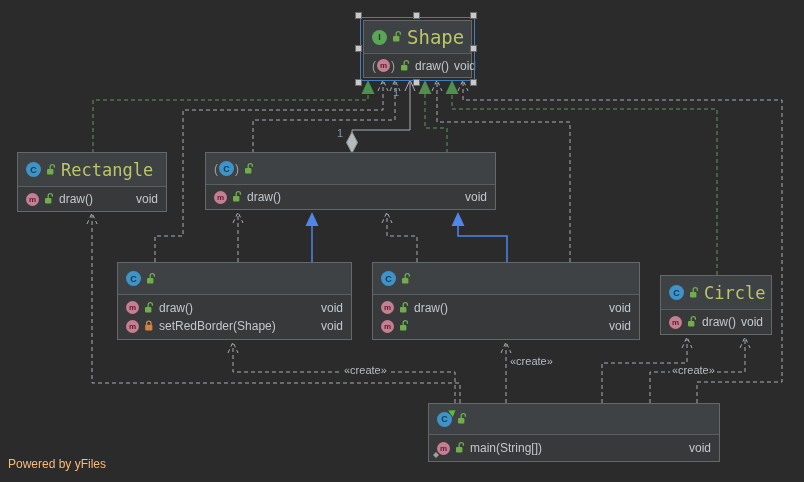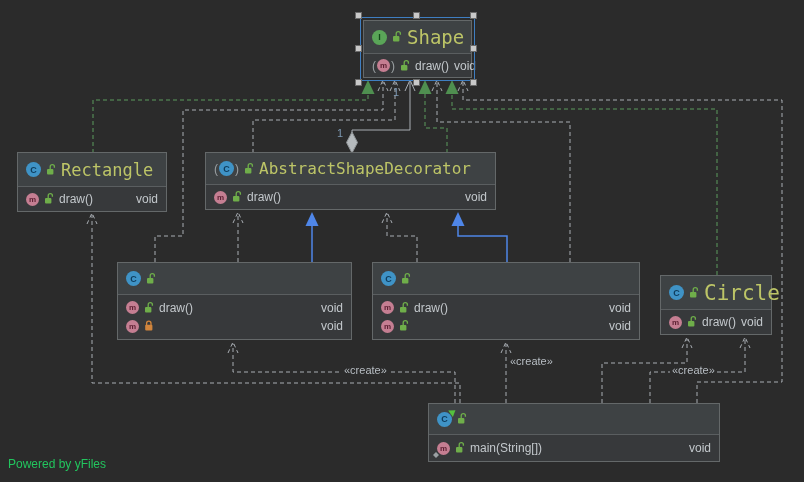--- a/index.html
+++ b/index.html
@@ -25,21 +25,21 @@
   .lock{flex:none;display:flex;}
   .runmark{position:absolute;right:-4px;top:-4px;width:0;height:0;border-left:6px solid #55c13e;
            border-top:4px solid transparent;border-bottom:4px solid transparent;transform:rotate(-35deg);}
   .staticmark{position:absolute;left:-4px;bottom:-3px;width:6px;height:6px;background:#9aa0a3;
               transform:rotate(45deg) scale(.7);}
   .sel-rect{position:absolute;z-index:3;border:1px solid #3f7ec1;pointer-events:none;}
   .handle{position:absolute;z-index:4;width:7px;height:7px;background:#c9c9c9;border:1px solid #6b6b6b;box-sizing:border-box;}
   .edge-label{position:absolute;z-index:3;background:#2b2b2b;color:#b7bdc3;font-size:11px;
               padding:0 2px;white-space:nowrap;}
   .mult{position:absolute;z-index:3;color:#7d99b3;font-size:11px;}
-  .powered{position:absolute;z-index:3;left:8px;top:457px;color:#22c55e;font-size:12px;}
+  .powered{position:absolute;z-index:3;left:8px;top:457px;color:#fdba74;font-size:12px;}
 </style>
 </head>
 <body>
 
 <div class="canvas">
 
   <svg class="edges" width="804" height="482" viewBox="0 0 804 482">
 
     <g stroke="#5d9c5e" stroke-dasharray="4 3" fill="none">
       <polyline points="93,153 93,100 368,100 368,93"></polyline>
@@ -179,21 +179,20 @@
 
   <div class="node" style="left:205px;top:152px;width:291px;height:58px;">
     <div class="hdr" style="height:31px;">
       <span class="parens">(<span class="cicn icn-class">C</span>)</span>
       <span class="lock">
         <svg width="10" height="12" viewBox="0 0 10 12">
             <path d="M4.2 5 V2.8 a2.1 2.1 0 0 1 4.2 0 V3.8" stroke="#6fae4a" stroke-width="1.3" fill="none"></path>
             <rect x="1" y="5" width="6.4" height="5.6" rx="1" fill="#6fae4a"></rect>
           </svg>
       </span>
-      <span class="title" style="font-size:16px;">AbstractShapeDecorator</span>
     </div>
     <div class="methods">
       <div class="mrow">
         <span class="micn">m</span>
         <span class="lock">
           <svg width="10" height="12" viewBox="0 0 10 12">
               <path d="M4.2 5 V2.8 a2.1 2.1 0 0 1 4.2 0 V3.8" stroke="#6fae4a" stroke-width="1.3" fill="none"></path>
               <rect x="1" y="5" width="6.4" height="5.6" rx="1" fill="#6fae4a"></rect>
             </svg>
         </span>
@@ -226,20 +225,21 @@
         <span class="ret">void</span>
       </div>
       <div class="mrow">
         <span class="micn">m</span>
         <span class="lock">
           <svg width="10" height="12" viewBox="0 0 10 12">
               <path d="M2.6 5 V3.4 a2.2 2.2 0 0 1 4.4 0 V5" stroke="#d1853c" stroke-width="1.3" fill="none"></path>
               <rect x="1.2" y="4.8" width="7.2" height="5.8" rx="1" fill="#d1853c"></rect>
             </svg>
         </span>
+        <span>setRedBorder(Shape)</span>
         <span class="ret">void</span>
       </div>
     </div>
   </div>
 
   <div class="node" style="left:372px;top:262px;width:268px;height:78px;">
     <div class="hdr" style="height:31px;">
       <span class="cicn icn-class">C</span>
       <span class="lock">
         <svg width="10" height="12" viewBox="0 0 10 12">
@@ -275,21 +275,21 @@
 
   <div class="node" style="left:660px;top:275px;width:112px;height:60px;">
     <div class="hdr" style="height:33px;">
       <span class="cicn icn-class">C</span>
       <span class="lock">
         <svg width="10" height="12" viewBox="0 0 10 12">
             <path d="M4.2 5 V2.8 a2.1 2.1 0 0 1 4.2 0 V3.8" stroke="#6fae4a" stroke-width="1.3" fill="none"></path>
             <rect x="1" y="5" width="6.4" height="5.6" rx="1" fill="#6fae4a"></rect>
           </svg>
       </span>
-      <span class="title" style="font-size:21px;">Circle</span>
+      <span class="title" style="font-size:17px;">Circle</span>
     </div>
     <div class="methods">
       <div class="mrow">
         <span class="micn">m</span>
         <span class="lock">
           <svg width="10" height="12" viewBox="0 0 10 12">
               <path d="M4.2 5 V2.8 a2.1 2.1 0 0 1 4.2 0 V3.8" stroke="#6fae4a" stroke-width="1.3" fill="none"></path>
               <rect x="1" y="5" width="6.4" height="5.6" rx="1" fill="#6fae4a"></rect>
             </svg>
         </span>

